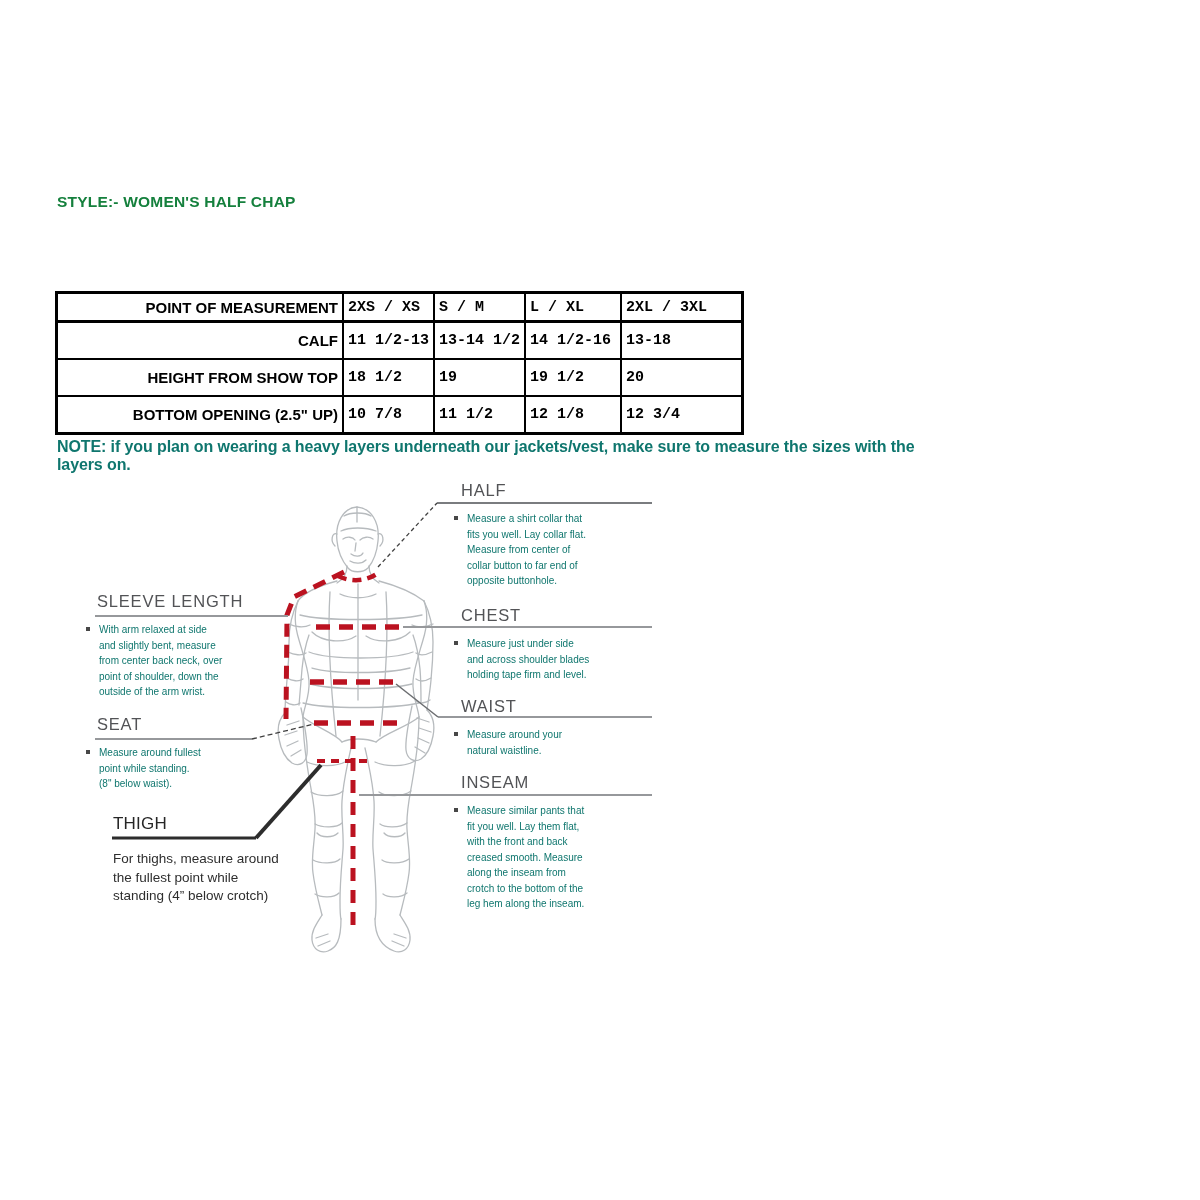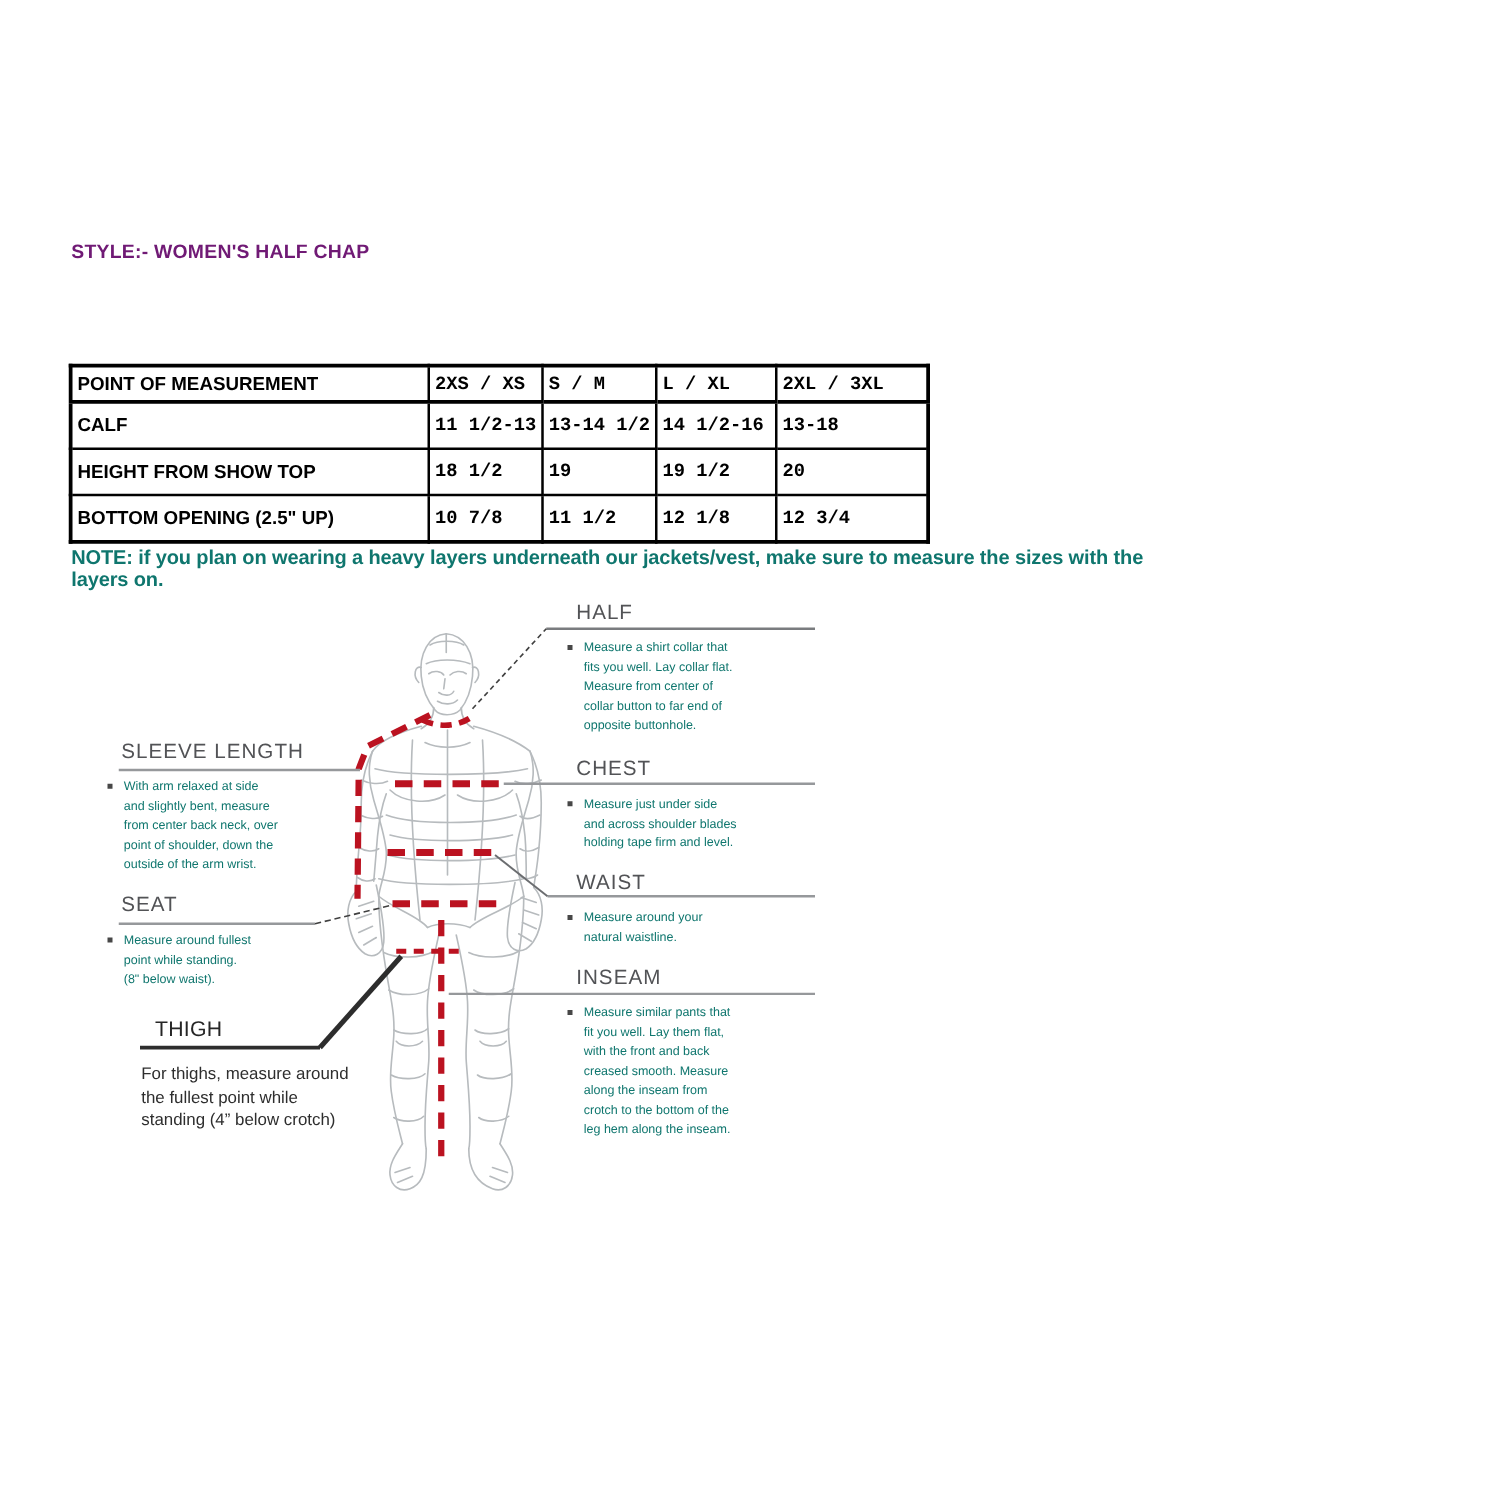--- a/index.html
+++ b/index.html
@@ -3,55 +3,55 @@
 <meta charset="utf-8">
 <style>
   html,body{margin:0;padding:0;background:#ffffff;}
   #canvas{
     position:relative;width:1200px;height:1200px;background:#ffffff;overflow:hidden;
     font-family:"Liberation Sans",sans-serif;
   }
   
   .doc-title{
     position:absolute;left:57px;top:193px;
-    font-size:15.5px;font-weight:bold;color:#701a75;letter-spacing:.2px;
+    font-size:15.5px;font-weight:bold;color:#15803d;letter-spacing:.2px;
   }
   .doc-note{
     position:absolute;left:57px;top:438px;width:900px;
     font-size:16px;font-weight:bold;color:#0f766e;letter-spacing:-.1px;
   }
   
   .size-table{
     position:absolute;left:55px;top:291px;
     border-collapse:collapse;table-layout:fixed;width:655px;
     font-size:15px;font-weight:bold;color:#000;
   }
   .size-table th,.size-table td{
     border:2px solid #000;padding:0 4px;white-space:nowrap;overflow:hidden;
   }
   .size-table{border:3px solid #000;}
   .size-table thead th{border-bottom:3px solid #000;height:26px;}
   .size-table tbody td{height:35px;}
-  .col-label{width:276px;text-align:left;}
+  .col-label{width:276px;text-align:right;}
   .col-val{text-align:left;font-family:Liberation Mono, monospace;}
   .c1{width:81px;}.c2{width:81px;}.c3{width:86px;}.c4{width:111px;}
   
   .ann{position:absolute;}
   .ann-title{
     font-size:16.5px;color:#525356;letter-spacing:.8px;font-weight:400;
   }
   .ann-desc{
     position:relative;margin:11px 0 0 6px;
     font-size:10px;line-height:15.5px;color:#0f766e;
     white-space:pre-line;
   }
   .bullet{
     position:absolute;left:-13px;top:5px;width:4px;height:4px;background:#474747;
   }
-  #ann-thigh .ann-title{color:#262626;font-size:17px;letter-spacing:.2px;margin-left:11px;}
+  #ann-thigh .ann-title{color:#262626;font-size:17px;letter-spacing:.2px;}
   #ann-thigh .ann-desc{margin:16px 0 0 0;font-size:13.5px;line-height:18.5px;color:#2e2e2e;}
   
   #diagram-svg{position:absolute;left:0;top:0;width:1200px;height:1200px;}
 </style>
 </head>
 <body>
 
 <div id="canvas">
 
   <div class="doc-title">STYLE:- WOMEN'S HALF CHAP</div>

